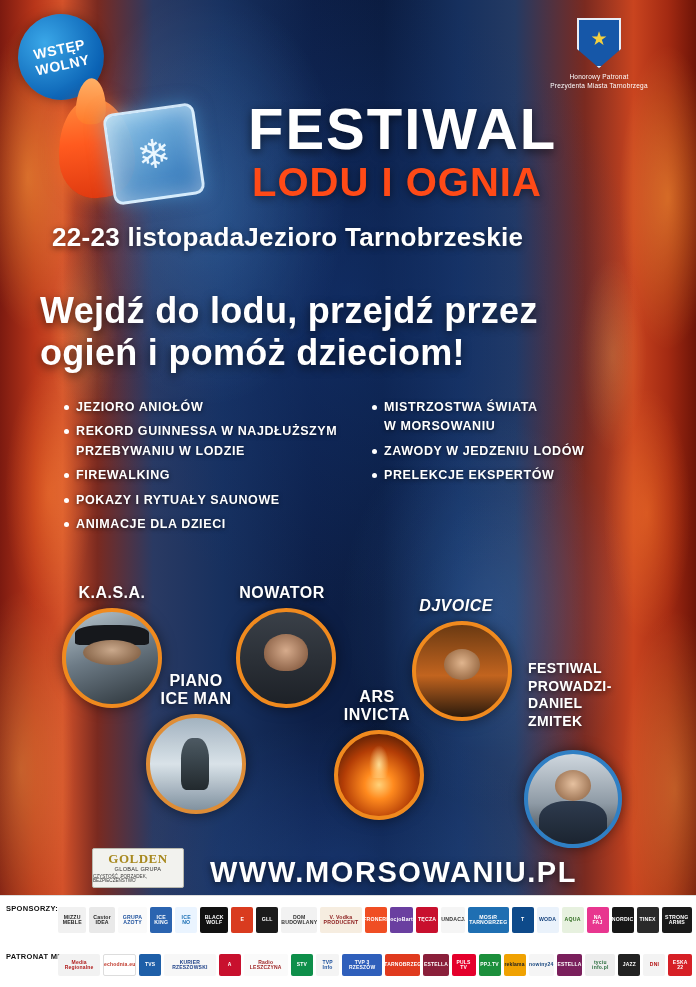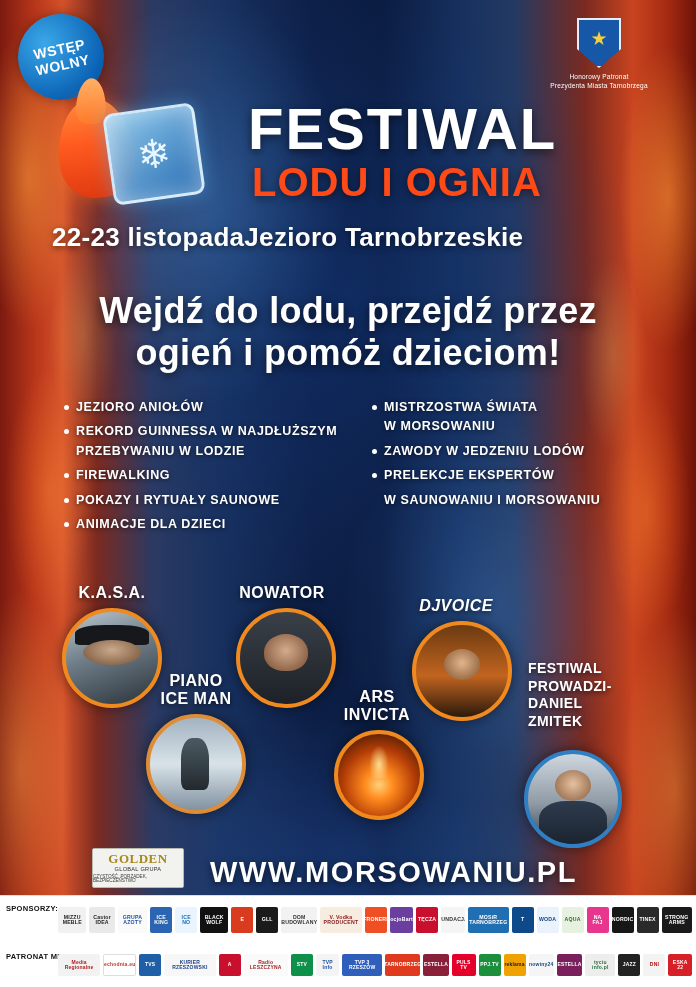--- a/index.html
+++ b/index.html
@@ -116,21 +116,21 @@
   }
   .date-line {
     position: absolute; left: 52px; top: 222px; width: 600px;
     color: #fff; font-weight: bold; font-size: 26px; letter-spacing: .3px;
     text-shadow: 0 2px 6px rgba(0,0,0,.55);
     display: flex; 
   }
 
   .slogan {
     position: absolute; left: 40px; top: 290px; width: 616px;
-    text-align: center; color: #fff; font-weight: bold;
+    color: #fff; font-weight: bold;
     font-size: 36px; line-height: 1.18; letter-spacing: .3px;
     text-shadow: 0 3px 10px rgba(0,0,0,.6);
   }
 
   
   .cols { position: absolute; left: 64px; top: 398px; width: 572px; display: flex; gap: 18px; }
   .col { width: 290px; }
   .col.right { width: 264px; }
   .bullet {
     display: flex; gap: 7px; color: #fff;
@@ -302,24 +302,20 @@
           <span class="dot hidden"></span>
           <span>W MORSOWANIU</span>
         </div>
       <div class="bullet">
           <span class="dot"></span>
           <span>ZAWODY W JEDZENIU LODÓW</span>
         </div>
       <div class="bullet">
           <span class="dot"></span>
           <span>PRELEKCJE EKSPERTÓW</span>
-        </div>
-      <div class="bullet">
-          <span class="dot hidden"></span>
-          <span>W SAUNOWANIU I MORSOWANIU</span>
         </div>
     </div>
   </div>
 
   <div class="artists">
 
     <div class="artist" style="left:62px; top:6px;">
       <div class="aname">K.A.S.A.</div>
       <div class="circ p-kasa" style="width:100px;height:100px;margin-top:6px;"></div>
     </div>

